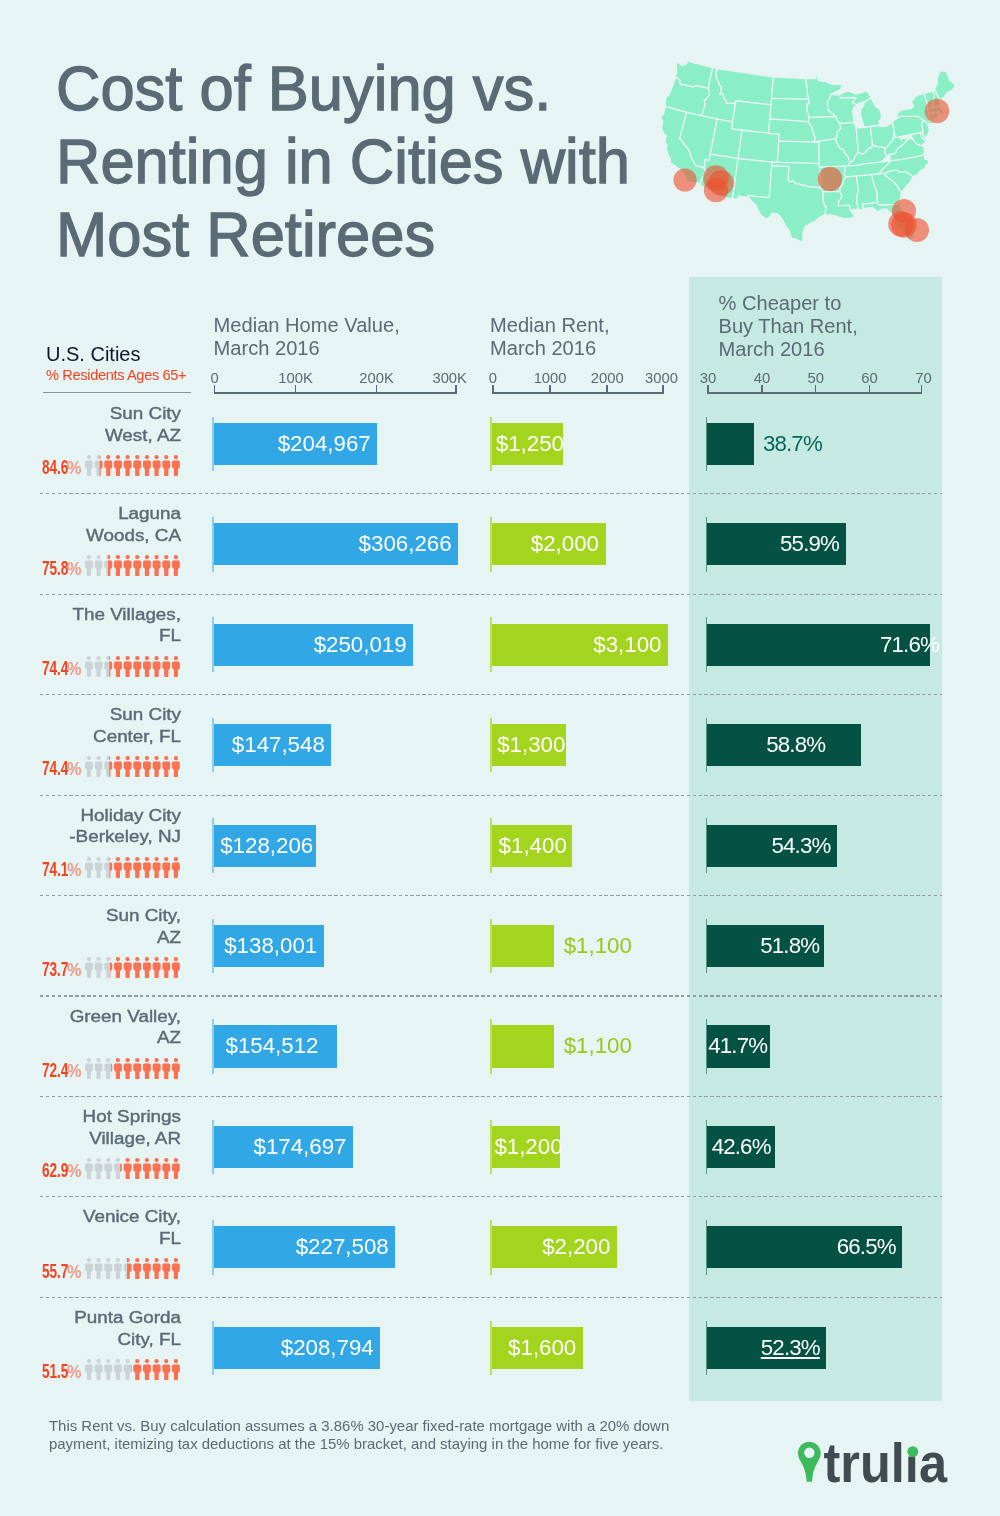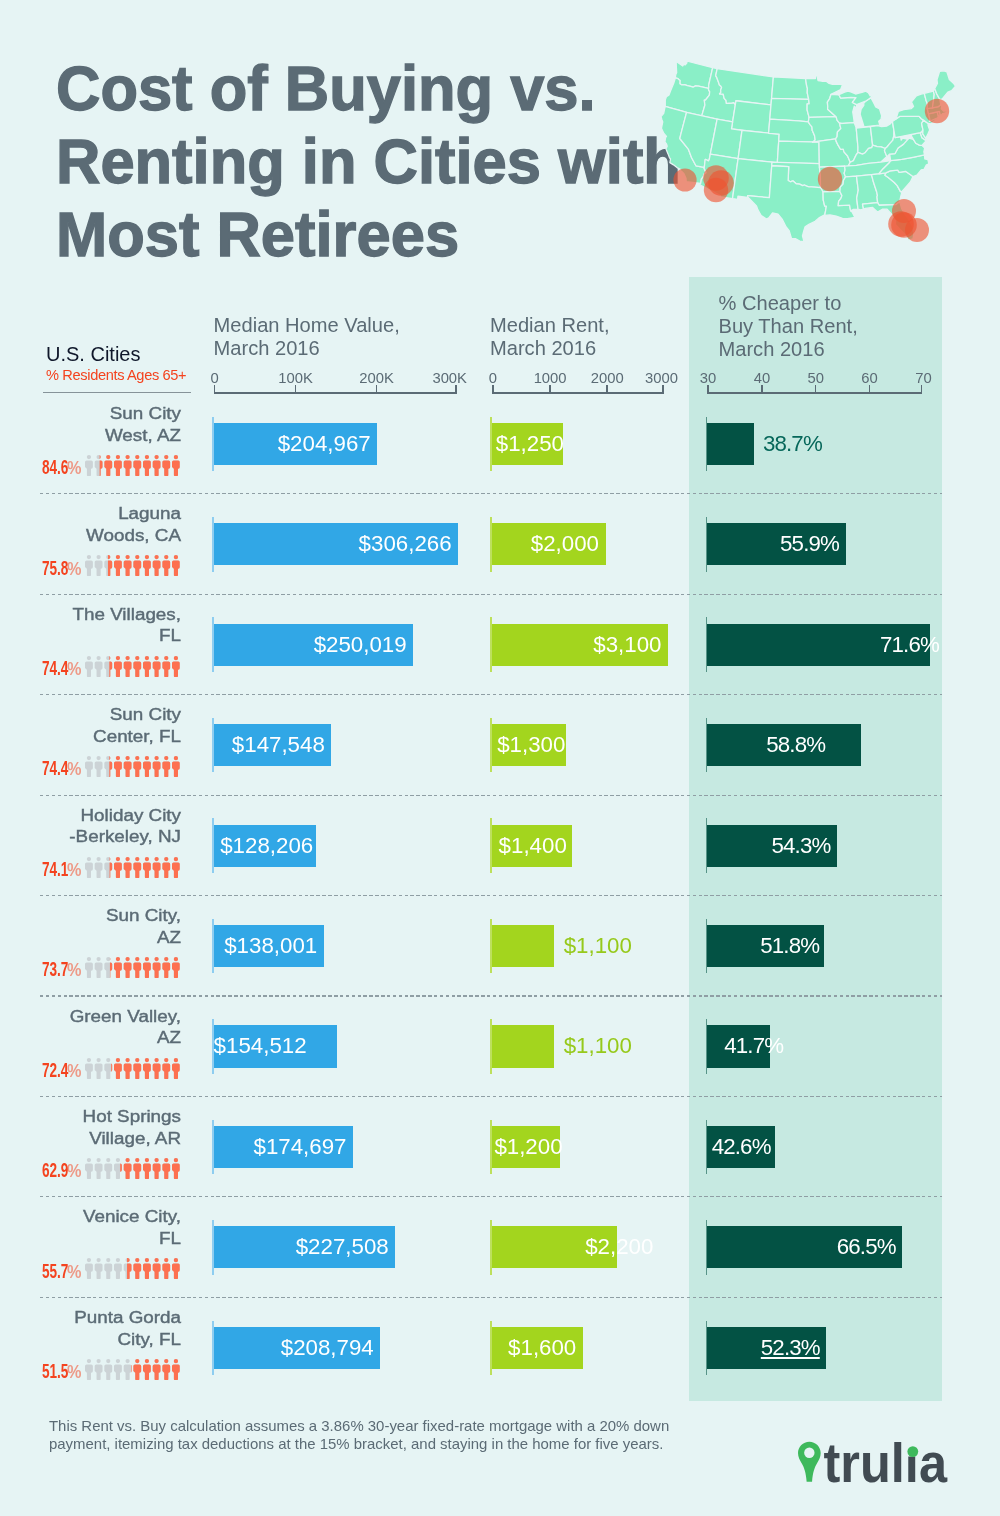--- a/index.html
+++ b/index.html
@@ -3,21 +3,21 @@
 <meta charset="utf-8">
 <title>Cost of Buying vs. Renting in Cities with Most Retirees</title>
 <style>
 html,body{margin:0;padding:0;}
 body{width:1000px;height:1516px;background:#e6f4f4;overflow:hidden;
      font-family:"Liberation Sans",sans-serif;-webkit-font-smoothing:antialiased;}
 .page{position:relative;width:1000px;height:1516px;}
 .abs{position:absolute;}
 
 #title{left:56px;top:51.5px;color:#5b6b75;font-size:62.6px;line-height:73px;
-       font-weight:700;-webkit-text-stroke:1.3px #5b6b75;}
+       font-weight:400;-webkit-text-stroke:1.3px #5b6b75;}
 #title div{white-space:nowrap;transform:scaleX(0.982);transform-origin:left center;}
 
 #map{left:661px;top:61px;width:294.5px;height:180.5px;overflow:visible;}
 #markers{left:0;top:0;width:1000px;height:1516px;overflow:visible;}
 
 #panel{left:689px;top:277px;width:253px;height:1124px;background:#c6e9e1;}
 
 .colhead{color:#5b6b75;font-size:20.1px;line-height:23.2px;font-weight:400;white-space:nowrap;}
 #head-home{left:213.6px;top:313.5px;}
 #head-rent{left:490px;top:313.5px;}
@@ -387,27 +387,27 @@
             <rect x="26.187" y="-1" width="68.693" height="22.90"></rect>
           </clipPath>
         </defs>
         <path fill="#ccd3d6" fill-rule="evenodd" d="M1.80 2.12 a2.12 2.12 0 1 0 4.24 0 a2.12 2.12 0 1 0 -4.24 0 Z M0.00 7.07 Q0.00 5.45 1.62 5.45 L6.23 5.45 Q7.85 5.45 7.85 7.07 L7.85 12.08 Q7.85 13.70 6.23 13.70 L5.97 13.70 L5.97 20.30 Q5.97 20.90 5.38 20.90 L2.48 20.90 Q1.88 20.90 1.88 20.30 L1.88 13.70 Q1.62 13.70 0.00 12.08 Z M11.47 2.12 a2.12 2.12 0 1 0 4.24 0 a2.12 2.12 0 1 0 -4.24 0 Z M9.67 7.07 Q9.67 5.45 11.29 5.45 L15.90 5.45 Q17.52 5.45 17.52 7.07 L17.52 12.08 Q17.52 13.70 15.90 13.70 L15.64 13.70 L15.64 20.30 Q15.64 20.90 15.04 20.90 L12.14 20.90 Q11.54 20.90 11.54 20.30 L11.54 13.70 Q11.29 13.70 9.67 12.08 Z M21.14 2.12 a2.12 2.12 0 1 0 4.24 0 a2.12 2.12 0 1 0 -4.24 0 Z M19.34 7.07 Q19.34 5.45 20.96 5.45 L25.57 5.45 Q27.19 5.45 27.19 7.07 L27.19 12.08 Q27.19 13.70 25.57 13.70 L25.31 13.70 L25.31 20.30 Q25.31 20.90 24.71 20.90 L21.82 20.90 Q21.21 20.90 21.21 20.30 L21.21 13.70 Q20.96 13.70 19.34 12.08 Z M30.81 2.12 a2.12 2.12 0 1 0 4.24 0 a2.12 2.12 0 1 0 -4.24 0 Z M29.01 7.07 Q29.01 5.45 30.63 5.45 L35.24 5.45 Q36.86 5.45 36.86 7.07 L36.86 12.08 Q36.86 13.70 35.24 13.70 L34.98 13.70 L34.98 20.30 Q34.98 20.90 34.38 20.90 L31.48 20.90 Q30.88 20.90 30.88 20.30 L30.88 13.70 Q30.63 13.70 29.01 12.08 Z M40.48 2.12 a2.12 2.12 0 1 0 4.24 0 a2.12 2.12 0 1 0 -4.24 0 Z M38.68 7.07 Q38.68 5.45 40.30 5.45 L44.91 5.45 Q46.53 5.45 46.53 7.07 L46.53 12.08 Q46.53 13.70 44.91 13.70 L44.66 13.70 L44.66 20.30 Q44.66 20.90 44.05 20.90 L41.16 20.90 Q40.55 20.90 40.55 20.30 L40.55 13.70 Q40.30 13.70 38.68 12.08 Z M50.16 2.12 a2.12 2.12 0 1 0 4.24 0 a2.12 2.12 0 1 0 -4.24 0 Z M48.35 7.07 Q48.35 5.45 49.97 5.45 L54.58 5.45 Q56.20 5.45 56.20 7.07 L56.20 12.08 Q56.20 13.70 54.58 13.70 L54.33 13.70 L54.33 20.30 Q54.33 20.90 53.73 20.90 L50.83 20.90 Q50.23 20.90 50.23 20.30 L50.23 13.70 Q49.97 13.70 48.35 12.08 Z M59.82 2.12 a2.12 2.12 0 1 0 4.24 0 a2.12 2.12 0 1 0 -4.24 0 Z M58.02 7.07 Q58.02 5.45 59.64 5.45 L64.25 5.45 Q65.87 5.45 65.87 7.07 L65.87 12.08 Q65.87 13.70 64.25 13.70 L63.99 13.70 L63.99 20.30 Q63.99 20.90 63.39 20.90 L60.49 20.90 Q59.89 20.90 59.89 20.30 L59.89 13.70 Q59.64 13.70 58.02 12.08 Z M69.49 2.12 a2.12 2.12 0 1 0 4.24 0 a2.12 2.12 0 1 0 -4.24 0 Z M67.69 7.07 Q67.69 5.45 69.31 5.45 L73.92 5.45 Q75.54 5.45 75.54 7.07 L75.54 12.08 Q75.54 13.70 73.92 13.70 L73.66 13.70 L73.66 20.30 Q73.66 20.90 73.06 20.90 L70.16 20.90 Q69.56 20.90 69.56 20.30 L69.56 13.70 Q69.31 13.70 67.69 12.08 Z M79.16 2.12 a2.12 2.12 0 1 0 4.24 0 a2.12 2.12 0 1 0 -4.24 0 Z M77.36 7.07 Q77.36 5.45 78.98 5.45 L83.59 5.45 Q85.21 5.45 85.21 7.07 L85.21 12.08 Q85.21 13.70 83.59 13.70 L83.33 13.70 L83.33 20.30 Q83.33 20.90 82.73 20.90 L79.83 20.90 Q79.23 20.90 79.23 20.30 L79.23 13.70 Q78.98 13.70 77.36 12.08 Z M88.83 2.12 a2.12 2.12 0 1 0 4.24 0 a2.12 2.12 0 1 0 -4.24 0 Z M87.03 7.07 Q87.03 5.45 88.65 5.45 L93.26 5.45 Q94.88 5.45 94.88 7.07 L94.88 12.08 Q94.88 13.70 93.26 13.70 L93.00 13.70 L93.00 20.30 Q93.00 20.90 92.41 20.90 L89.50 20.90 Q88.91 20.90 88.91 20.30 L88.91 13.70 Q88.65 13.70 87.03 12.08 Z"></path>
         <g clip-path="url(#pc6)">
           <path fill="#fd7050" fill-rule="evenodd" d="M1.80 2.12 a2.12 2.12 0 1 0 4.24 0 a2.12 2.12 0 1 0 -4.24 0 Z M0.00 7.07 Q0.00 5.45 1.62 5.45 L6.23 5.45 Q7.85 5.45 7.85 7.07 L7.85 12.08 Q7.85 13.70 6.23 13.70 L5.97 13.70 L5.97 20.30 Q5.97 20.90 5.38 20.90 L2.48 20.90 Q1.88 20.90 1.88 20.30 L1.88 13.70 Q1.62 13.70 0.00 12.08 Z M11.47 2.12 a2.12 2.12 0 1 0 4.24 0 a2.12 2.12 0 1 0 -4.24 0 Z M9.67 7.07 Q9.67 5.45 11.29 5.45 L15.90 5.45 Q17.52 5.45 17.52 7.07 L17.52 12.08 Q17.52 13.70 15.90 13.70 L15.64 13.70 L15.64 20.30 Q15.64 20.90 15.04 20.90 L12.14 20.90 Q11.54 20.90 11.54 20.30 L11.54 13.70 Q11.29 13.70 9.67 12.08 Z M21.14 2.12 a2.12 2.12 0 1 0 4.24 0 a2.12 2.12 0 1 0 -4.24 0 Z M19.34 7.07 Q19.34 5.45 20.96 5.45 L25.57 5.45 Q27.19 5.45 27.19 7.07 L27.19 12.08 Q27.19 13.70 25.57 13.70 L25.31 13.70 L25.31 20.30 Q25.31 20.90 24.71 20.90 L21.82 20.90 Q21.21 20.90 21.21 20.30 L21.21 13.70 Q20.96 13.70 19.34 12.08 Z M30.81 2.12 a2.12 2.12 0 1 0 4.24 0 a2.12 2.12 0 1 0 -4.24 0 Z M29.01 7.07 Q29.01 5.45 30.63 5.45 L35.24 5.45 Q36.86 5.45 36.86 7.07 L36.86 12.08 Q36.86 13.70 35.24 13.70 L34.98 13.70 L34.98 20.30 Q34.98 20.90 34.38 20.90 L31.48 20.90 Q30.88 20.90 30.88 20.30 L30.88 13.70 Q30.63 13.70 29.01 12.08 Z M40.48 2.12 a2.12 2.12 0 1 0 4.24 0 a2.12 2.12 0 1 0 -4.24 0 Z M38.68 7.07 Q38.68 5.45 40.30 5.45 L44.91 5.45 Q46.53 5.45 46.53 7.07 L46.53 12.08 Q46.53 13.70 44.91 13.70 L44.66 13.70 L44.66 20.30 Q44.66 20.90 44.05 20.90 L41.16 20.90 Q40.55 20.90 40.55 20.30 L40.55 13.70 Q40.30 13.70 38.68 12.08 Z M50.16 2.12 a2.12 2.12 0 1 0 4.24 0 a2.12 2.12 0 1 0 -4.24 0 Z M48.35 7.07 Q48.35 5.45 49.97 5.45 L54.58 5.45 Q56.20 5.45 56.20 7.07 L56.20 12.08 Q56.20 13.70 54.58 13.70 L54.33 13.70 L54.33 20.30 Q54.33 20.90 53.73 20.90 L50.83 20.90 Q50.23 20.90 50.23 20.30 L50.23 13.70 Q49.97 13.70 48.35 12.08 Z M59.82 2.12 a2.12 2.12 0 1 0 4.24 0 a2.12 2.12 0 1 0 -4.24 0 Z M58.02 7.07 Q58.02 5.45 59.64 5.45 L64.25 5.45 Q65.87 5.45 65.87 7.07 L65.87 12.08 Q65.87 13.70 64.25 13.70 L63.99 13.70 L63.99 20.30 Q63.99 20.90 63.39 20.90 L60.49 20.90 Q59.89 20.90 59.89 20.30 L59.89 13.70 Q59.64 13.70 58.02 12.08 Z M69.49 2.12 a2.12 2.12 0 1 0 4.24 0 a2.12 2.12 0 1 0 -4.24 0 Z M67.69 7.07 Q67.69 5.45 69.31 5.45 L73.92 5.45 Q75.54 5.45 75.54 7.07 L75.54 12.08 Q75.54 13.70 73.92 13.70 L73.66 13.70 L73.66 20.30 Q73.66 20.90 73.06 20.90 L70.16 20.90 Q69.56 20.90 69.56 20.30 L69.56 13.70 Q69.31 13.70 67.69 12.08 Z M79.16 2.12 a2.12 2.12 0 1 0 4.24 0 a2.12 2.12 0 1 0 -4.24 0 Z M77.36 7.07 Q77.36 5.45 78.98 5.45 L83.59 5.45 Q85.21 5.45 85.21 7.07 L85.21 12.08 Q85.21 13.70 83.59 13.70 L83.33 13.70 L83.33 20.30 Q83.33 20.90 82.73 20.90 L79.83 20.90 Q79.23 20.90 79.23 20.30 L79.23 13.70 Q78.98 13.70 77.36 12.08 Z M88.83 2.12 a2.12 2.12 0 1 0 4.24 0 a2.12 2.12 0 1 0 -4.24 0 Z M87.03 7.07 Q87.03 5.45 88.65 5.45 L93.26 5.45 Q94.88 5.45 94.88 7.07 L94.88 12.08 Q94.88 13.70 93.26 13.70 L93.00 13.70 L93.00 20.30 Q93.00 20.90 92.41 20.90 L89.50 20.90 Q88.91 20.90 88.91 20.30 L88.91 13.70 Q88.65 13.70 87.03 12.08 Z"></path>
         </g>
       </svg>
  <div class="base abs" style="left:211.90px;top:1019.25px;background:#8ecdf0;"></div>
  <div class="bar abs" style="left:213.60px;top:1025.40px;width:123.40px;background:#31a7e6;"></div>
- <div class="barlab abs" style="left:213.60px;top:1025.40px;width:123.40px;text-align:left;padding-right:6.6px;box-sizing:border-box;">$154,512</div>
+ <div class="barlab abs" style="left:213.60px;top:1025.40px;width:123.40px;text-align:center;padding-right:6.6px;box-sizing:border-box;">$154,512</div>
  <div class="base abs" style="left:490.30px;top:1019.25px;background:#bde05c;"></div>
  <div class="bar abs" style="left:492.00px;top:1025.40px;width:62.48px;background:#a3d51e;"></div>
  <div class="outlab abs" style="left:563.68px;top:1025.40px;color:#96c91b;">$1,100</div>
  <div class="base abs" style="left:705.50px;top:1019.25px;background:#579488;"></div>
  <div class="bar abs" style="left:707.20px;top:1025.40px;width:62.54px;background:#035244;"></div>
- <div class="barlab pctbar abs" style="left:707.20px;top:1025.40px;width:62.54px;text-align:left;padding-left:17px;box-sizing:border-box;">41.7%</div>
+ <div class="barlab pctbar abs" style="left:707.20px;top:1025.40px;width:62.54px;text-align:left;padding-left:1px;box-sizing:border-box;">41.7%</div>
 </div>
 <div class="abs" style="left:0;top:0;">
  <div class="city abs" style="top:1105.95px;">
         <div>Hot Springs</div>
         <div>Village, AR</div>
       </div>
  <div class="pctlab abs" style="left:43.4px;top:1180.95px;width:37.2px;height:0;">
         <i>62.9</i>
         <b>%</b>
       </div>
@@ -450,21 +450,21 @@
         <path fill="#ccd3d6" fill-rule="evenodd" d="M1.80 2.12 a2.12 2.12 0 1 0 4.24 0 a2.12 2.12 0 1 0 -4.24 0 Z M0.00 7.07 Q0.00 5.45 1.62 5.45 L6.23 5.45 Q7.85 5.45 7.85 7.07 L7.85 12.08 Q7.85 13.70 6.23 13.70 L5.97 13.70 L5.97 20.30 Q5.97 20.90 5.38 20.90 L2.48 20.90 Q1.88 20.90 1.88 20.30 L1.88 13.70 Q1.62 13.70 0.00 12.08 Z M11.47 2.12 a2.12 2.12 0 1 0 4.24 0 a2.12 2.12 0 1 0 -4.24 0 Z M9.67 7.07 Q9.67 5.45 11.29 5.45 L15.90 5.45 Q17.52 5.45 17.52 7.07 L17.52 12.08 Q17.52 13.70 15.90 13.70 L15.64 13.70 L15.64 20.30 Q15.64 20.90 15.04 20.90 L12.14 20.90 Q11.54 20.90 11.54 20.30 L11.54 13.70 Q11.29 13.70 9.67 12.08 Z M21.14 2.12 a2.12 2.12 0 1 0 4.24 0 a2.12 2.12 0 1 0 -4.24 0 Z M19.34 7.07 Q19.34 5.45 20.96 5.45 L25.57 5.45 Q27.19 5.45 27.19 7.07 L27.19 12.08 Q27.19 13.70 25.57 13.70 L25.31 13.70 L25.31 20.30 Q25.31 20.90 24.71 20.90 L21.82 20.90 Q21.21 20.90 21.21 20.30 L21.21 13.70 Q20.96 13.70 19.34 12.08 Z M30.81 2.12 a2.12 2.12 0 1 0 4.24 0 a2.12 2.12 0 1 0 -4.24 0 Z M29.01 7.07 Q29.01 5.45 30.63 5.45 L35.24 5.45 Q36.86 5.45 36.86 7.07 L36.86 12.08 Q36.86 13.70 35.24 13.70 L34.98 13.70 L34.98 20.30 Q34.98 20.90 34.38 20.90 L31.48 20.90 Q30.88 20.90 30.88 20.30 L30.88 13.70 Q30.63 13.70 29.01 12.08 Z M40.48 2.12 a2.12 2.12 0 1 0 4.24 0 a2.12 2.12 0 1 0 -4.24 0 Z M38.68 7.07 Q38.68 5.45 40.30 5.45 L44.91 5.45 Q46.53 5.45 46.53 7.07 L46.53 12.08 Q46.53 13.70 44.91 13.70 L44.66 13.70 L44.66 20.30 Q44.66 20.90 44.05 20.90 L41.16 20.90 Q40.55 20.90 40.55 20.30 L40.55 13.70 Q40.30 13.70 38.68 12.08 Z M50.16 2.12 a2.12 2.12 0 1 0 4.24 0 a2.12 2.12 0 1 0 -4.24 0 Z M48.35 7.07 Q48.35 5.45 49.97 5.45 L54.58 5.45 Q56.20 5.45 56.20 7.07 L56.20 12.08 Q56.20 13.70 54.58 13.70 L54.33 13.70 L54.33 20.30 Q54.33 20.90 53.73 20.90 L50.83 20.90 Q50.23 20.90 50.23 20.30 L50.23 13.70 Q49.97 13.70 48.35 12.08 Z M59.82 2.12 a2.12 2.12 0 1 0 4.24 0 a2.12 2.12 0 1 0 -4.24 0 Z M58.02 7.07 Q58.02 5.45 59.64 5.45 L64.25 5.45 Q65.87 5.45 65.87 7.07 L65.87 12.08 Q65.87 13.70 64.25 13.70 L63.99 13.70 L63.99 20.30 Q63.99 20.90 63.39 20.90 L60.49 20.90 Q59.89 20.90 59.89 20.30 L59.89 13.70 Q59.64 13.70 58.02 12.08 Z M69.49 2.12 a2.12 2.12 0 1 0 4.24 0 a2.12 2.12 0 1 0 -4.24 0 Z M67.69 7.07 Q67.69 5.45 69.31 5.45 L73.92 5.45 Q75.54 5.45 75.54 7.07 L75.54 12.08 Q75.54 13.70 73.92 13.70 L73.66 13.70 L73.66 20.30 Q73.66 20.90 73.06 20.90 L70.16 20.90 Q69.56 20.90 69.56 20.30 L69.56 13.70 Q69.31 13.70 67.69 12.08 Z M79.16 2.12 a2.12 2.12 0 1 0 4.24 0 a2.12 2.12 0 1 0 -4.24 0 Z M77.36 7.07 Q77.36 5.45 78.98 5.45 L83.59 5.45 Q85.21 5.45 85.21 7.07 L85.21 12.08 Q85.21 13.70 83.59 13.70 L83.33 13.70 L83.33 20.30 Q83.33 20.90 82.73 20.90 L79.83 20.90 Q79.23 20.90 79.23 20.30 L79.23 13.70 Q78.98 13.70 77.36 12.08 Z M88.83 2.12 a2.12 2.12 0 1 0 4.24 0 a2.12 2.12 0 1 0 -4.24 0 Z M87.03 7.07 Q87.03 5.45 88.65 5.45 L93.26 5.45 Q94.88 5.45 94.88 7.07 L94.88 12.08 Q94.88 13.70 93.26 13.70 L93.00 13.70 L93.00 20.30 Q93.00 20.90 92.41 20.90 L89.50 20.90 Q88.91 20.90 88.91 20.30 L88.91 13.70 Q88.65 13.70 87.03 12.08 Z"></path>
         <g clip-path="url(#pc8)">
           <path fill="#fd7050" fill-rule="evenodd" d="M1.80 2.12 a2.12 2.12 0 1 0 4.24 0 a2.12 2.12 0 1 0 -4.24 0 Z M0.00 7.07 Q0.00 5.45 1.62 5.45 L6.23 5.45 Q7.85 5.45 7.85 7.07 L7.85 12.08 Q7.85 13.70 6.23 13.70 L5.97 13.70 L5.97 20.30 Q5.97 20.90 5.38 20.90 L2.48 20.90 Q1.88 20.90 1.88 20.30 L1.88 13.70 Q1.62 13.70 0.00 12.08 Z M11.47 2.12 a2.12 2.12 0 1 0 4.24 0 a2.12 2.12 0 1 0 -4.24 0 Z M9.67 7.07 Q9.67 5.45 11.29 5.45 L15.90 5.45 Q17.52 5.45 17.52 7.07 L17.52 12.08 Q17.52 13.70 15.90 13.70 L15.64 13.70 L15.64 20.30 Q15.64 20.90 15.04 20.90 L12.14 20.90 Q11.54 20.90 11.54 20.30 L11.54 13.70 Q11.29 13.70 9.67 12.08 Z M21.14 2.12 a2.12 2.12 0 1 0 4.24 0 a2.12 2.12 0 1 0 -4.24 0 Z M19.34 7.07 Q19.34 5.45 20.96 5.45 L25.57 5.45 Q27.19 5.45 27.19 7.07 L27.19 12.08 Q27.19 13.70 25.57 13.70 L25.31 13.70 L25.31 20.30 Q25.31 20.90 24.71 20.90 L21.82 20.90 Q21.21 20.90 21.21 20.30 L21.21 13.70 Q20.96 13.70 19.34 12.08 Z M30.81 2.12 a2.12 2.12 0 1 0 4.24 0 a2.12 2.12 0 1 0 -4.24 0 Z M29.01 7.07 Q29.01 5.45 30.63 5.45 L35.24 5.45 Q36.86 5.45 36.86 7.07 L36.86 12.08 Q36.86 13.70 35.24 13.70 L34.98 13.70 L34.98 20.30 Q34.98 20.90 34.38 20.90 L31.48 20.90 Q30.88 20.90 30.88 20.30 L30.88 13.70 Q30.63 13.70 29.01 12.08 Z M40.48 2.12 a2.12 2.12 0 1 0 4.24 0 a2.12 2.12 0 1 0 -4.24 0 Z M38.68 7.07 Q38.68 5.45 40.30 5.45 L44.91 5.45 Q46.53 5.45 46.53 7.07 L46.53 12.08 Q46.53 13.70 44.91 13.70 L44.66 13.70 L44.66 20.30 Q44.66 20.90 44.05 20.90 L41.16 20.90 Q40.55 20.90 40.55 20.30 L40.55 13.70 Q40.30 13.70 38.68 12.08 Z M50.16 2.12 a2.12 2.12 0 1 0 4.24 0 a2.12 2.12 0 1 0 -4.24 0 Z M48.35 7.07 Q48.35 5.45 49.97 5.45 L54.58 5.45 Q56.20 5.45 56.20 7.07 L56.20 12.08 Q56.20 13.70 54.58 13.70 L54.33 13.70 L54.33 20.30 Q54.33 20.90 53.73 20.90 L50.83 20.90 Q50.23 20.90 50.23 20.30 L50.23 13.70 Q49.97 13.70 48.35 12.08 Z M59.82 2.12 a2.12 2.12 0 1 0 4.24 0 a2.12 2.12 0 1 0 -4.24 0 Z M58.02 7.07 Q58.02 5.45 59.64 5.45 L64.25 5.45 Q65.87 5.45 65.87 7.07 L65.87 12.08 Q65.87 13.70 64.25 13.70 L63.99 13.70 L63.99 20.30 Q63.99 20.90 63.39 20.90 L60.49 20.90 Q59.89 20.90 59.89 20.30 L59.89 13.70 Q59.64 13.70 58.02 12.08 Z M69.49 2.12 a2.12 2.12 0 1 0 4.24 0 a2.12 2.12 0 1 0 -4.24 0 Z M67.69 7.07 Q67.69 5.45 69.31 5.45 L73.92 5.45 Q75.54 5.45 75.54 7.07 L75.54 12.08 Q75.54 13.70 73.92 13.70 L73.66 13.70 L73.66 20.30 Q73.66 20.90 73.06 20.90 L70.16 20.90 Q69.56 20.90 69.56 20.30 L69.56 13.70 Q69.31 13.70 67.69 12.08 Z M79.16 2.12 a2.12 2.12 0 1 0 4.24 0 a2.12 2.12 0 1 0 -4.24 0 Z M77.36 7.07 Q77.36 5.45 78.98 5.45 L83.59 5.45 Q85.21 5.45 85.21 7.07 L85.21 12.08 Q85.21 13.70 83.59 13.70 L83.33 13.70 L83.33 20.30 Q83.33 20.90 82.73 20.90 L79.83 20.90 Q79.23 20.90 79.23 20.30 L79.23 13.70 Q78.98 13.70 77.36 12.08 Z M88.83 2.12 a2.12 2.12 0 1 0 4.24 0 a2.12 2.12 0 1 0 -4.24 0 Z M87.03 7.07 Q87.03 5.45 88.65 5.45 L93.26 5.45 Q94.88 5.45 94.88 7.07 L94.88 12.08 Q94.88 13.70 93.26 13.70 L93.00 13.70 L93.00 20.30 Q93.00 20.90 92.41 20.90 L89.50 20.90 Q88.91 20.90 88.91 20.30 L88.91 13.70 Q88.65 13.70 87.03 12.08 Z"></path>
         </g>
       </svg>
  <div class="base abs" style="left:211.90px;top:1220.15px;background:#8ecdf0;"></div>
  <div class="bar abs" style="left:213.60px;top:1226.30px;width:181.70px;background:#31a7e6;"></div>
  <div class="barlab abs" style="left:213.60px;top:1226.30px;width:181.70px;text-align:right;padding-right:6.6px;box-sizing:border-box;">$227,508</div>
  <div class="base abs" style="left:490.30px;top:1220.15px;background:#bde05c;"></div>
  <div class="bar abs" style="left:492.00px;top:1226.30px;width:124.96px;background:#a3d51e;"></div>
- <div class="barlab abs" style="left:492.00px;top:1226.30px;width:124.96px;text-align:right;padding-right:6.6px;box-sizing:border-box;margin-left:43px;">$2,200</div>
+ <div class="barlab abs" style="left:492.00px;top:1226.30px;width:124.96px;text-align:right;padding-right:6.6px;box-sizing:border-box;">$2,200</div>
  <div class="base abs" style="left:705.50px;top:1220.15px;background:#579488;"></div>
  <div class="bar abs" style="left:707.20px;top:1226.30px;width:195.09px;background:#035244;"></div>
  <div class="barlab pctbar abs" style="left:707.20px;top:1226.30px;width:195.09px;text-align:right;padding-right:6.6px;box-sizing:border-box;">66.5%</div>
 </div>
 <div class="abs" style="left:0;top:0;">
  <div class="city abs" style="top:1306.85px;">
         <div>Punta Gorda</div>
         <div>City, FL</div>
       </div>
  <div class="pctlab abs" style="left:43.4px;top:1381.85px;width:37.2px;height:0;">

